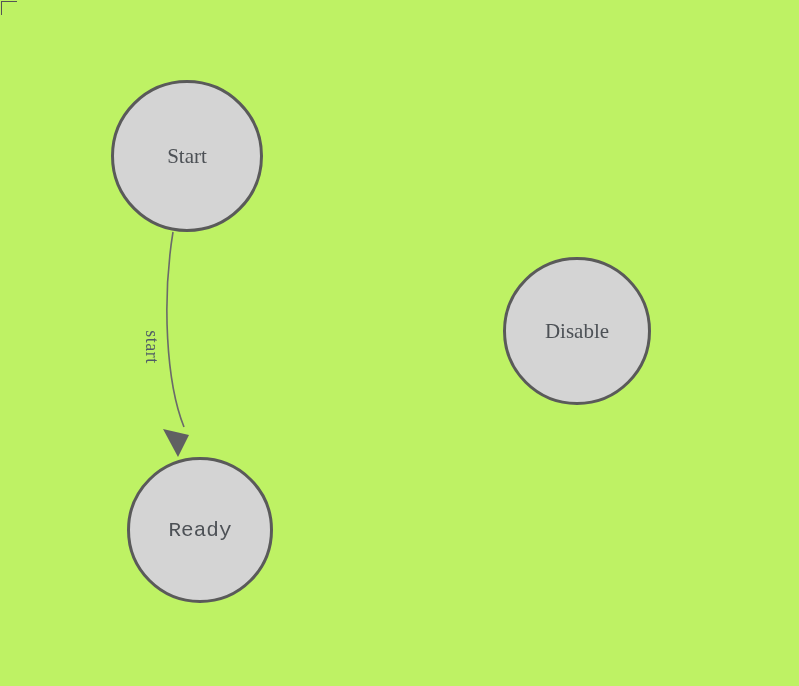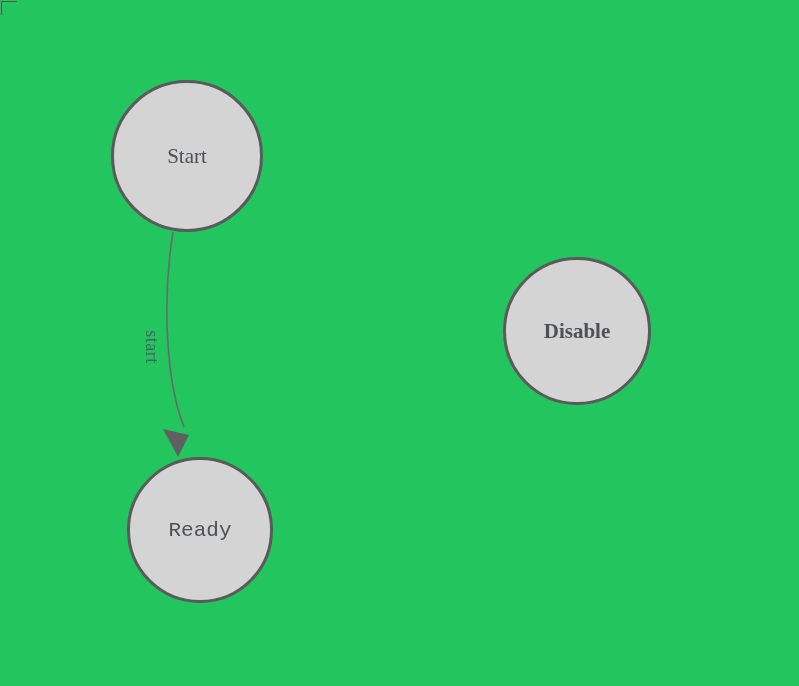--- a/index.html
+++ b/index.html
@@ -5,21 +5,21 @@
   html, body {
     margin: 0;
     padding: 0;
     background: #ffffff;
     font-family: "Liberation Serif", "DejaVu Serif", serif;
   }
   .canvas {
     position: relative;
     width: 799px;
     height: 686px;
-    background: #22c55e;
+    background: #bef264;
     overflow: hidden;
   }
   .corner-mark {
     position: absolute;
     left: 1px;
     top: 1px;
     width: 15px;
     height: 13px;
     border-left: 1px solid #555555;
     border-top: 1px solid #555555;
@@ -43,21 +43,21 @@
     display: flex;
     align-items: center;
     justify-content: center;
     color: #4d5156;
     font-size: 21px;
     cursor: default;
     user-select: none;
   }
   .node-start   { left: 111px; top: 80px;  width: 152px; height: 152px; }
   .node-ready   { left: 127px; top: 457px; width: 146px; height: 146px; font-family: Liberation Mono, monospace; }
-  .node-disable { left: 503px; top: 257px; width: 148px; height: 148px; font-weight: bold; }
+  .node-disable { left: 503px; top: 257px; width: 148px; height: 148px; }
   .node-label { line-height: 1; }
   .edge-label {
     position: absolute;
     left: 151px;
     top: 347px;
     transform: translate(-50%, -50%) rotate(90deg);
     transform-origin: center center;
     font-size: 18px;
     color: #4f5b66;
     letter-spacing: 0.5px;

